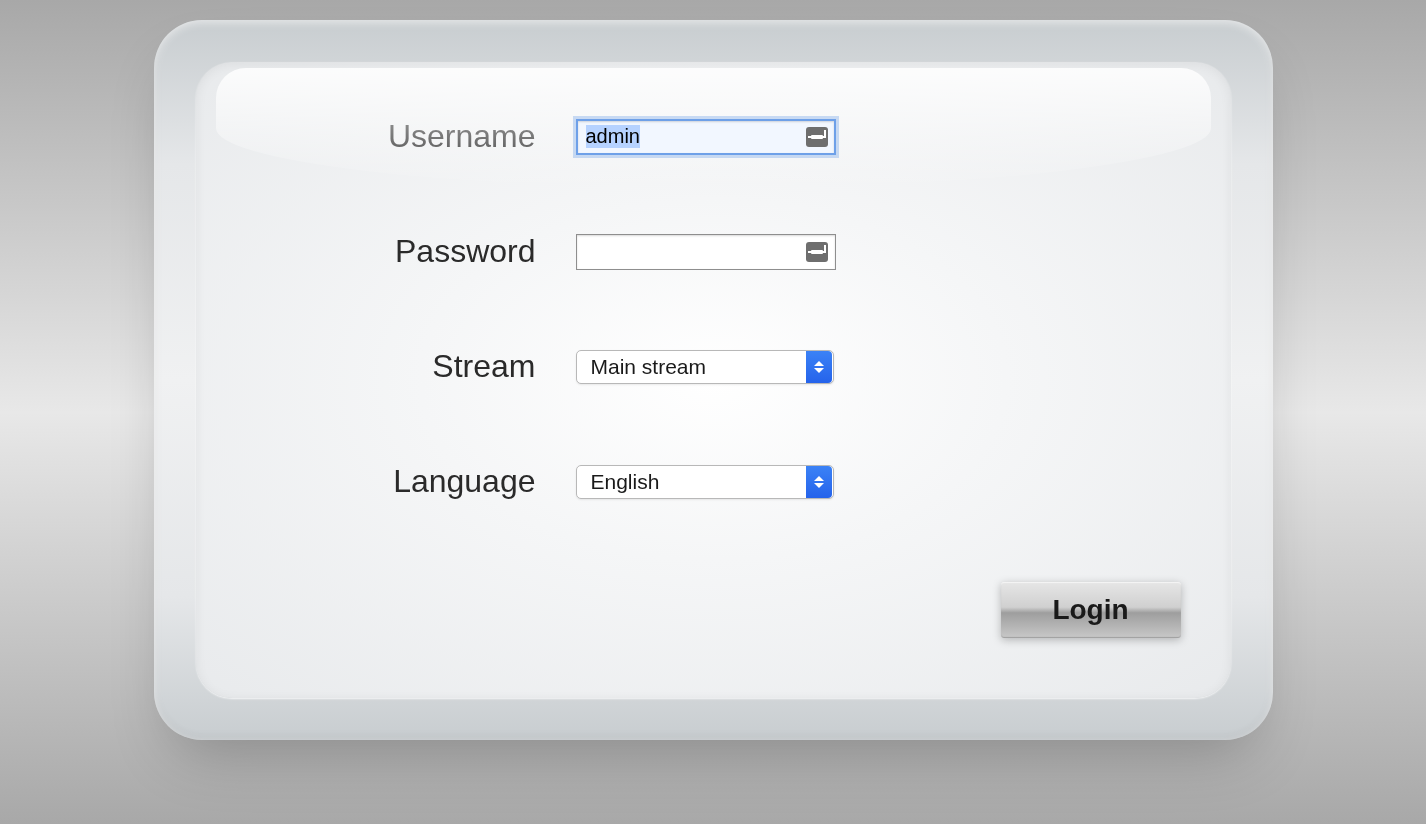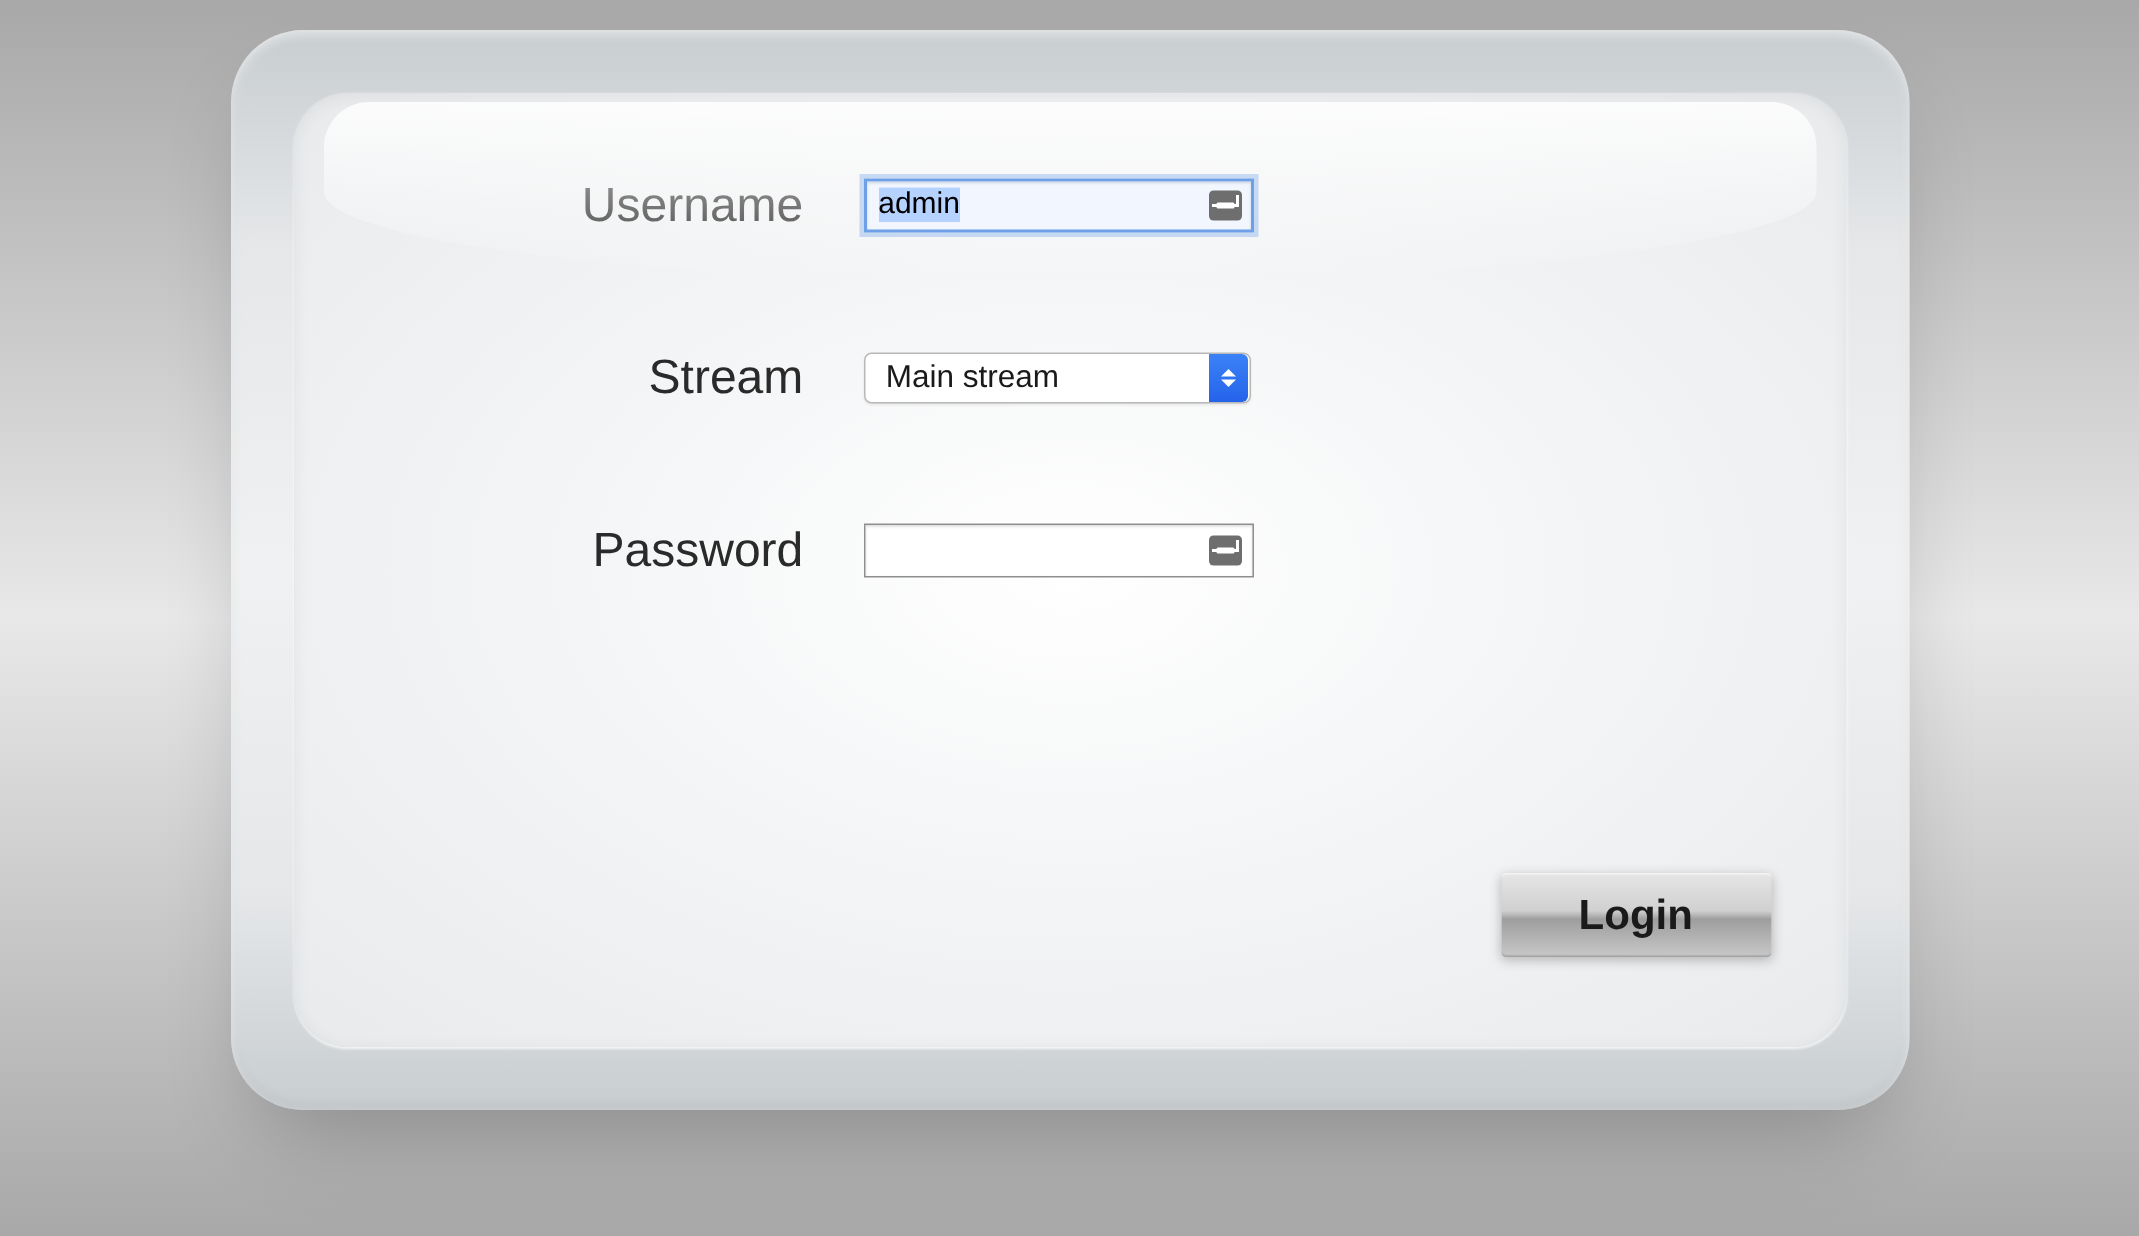--- a/index.html
+++ b/index.html
@@ -174,35 +174,45 @@
     <div class="row">
       <div class="label">Username</div>
       <div class="field-wrap">
         <input class="text-input focused" type="text" value="admin" style="">
         <span class="val-highlight">admin</span>
         <span class="keychain-icon"></span>
       </div>
     </div>
 
     <div class="row">
+      <div class="label">Password</div>
+      <div class="field-wrap">
+        <input class="text-input" type="password" value="" style="">
+        <span class="keychain-icon"></span>
+      </div>
+    </div>
+
+    <div class="row">
       <div class="label">Stream</div>
       <div class="select-wrap">
         <div class="select-value">Main stream</div>
         <div class="select-btn">
           <div class="arrow-up"></div>
             <div class="arrow-down"></div>
         </div>
       </div>
     </div>
 
     <div class="row">
-      <div class="label">Password</div>
-      <div class="field-wrap">
-        <input class="text-input" type="password" value="" style="">
-        <span class="keychain-icon"></span>
-      </div>
-    </div>
-
+      <div class="label">Language</div>
+      <div class="select-wrap">
+        <div class="select-value">English</div>
+        <div class="select-btn">
+          <div class="arrow-up"></div>
+            <div class="arrow-down"></div>
+        </div>
+      </div>
+    </div>
 
     <button class="login-btn">Login</button>
 
   </div>
 </div>
 
 </body></html>

